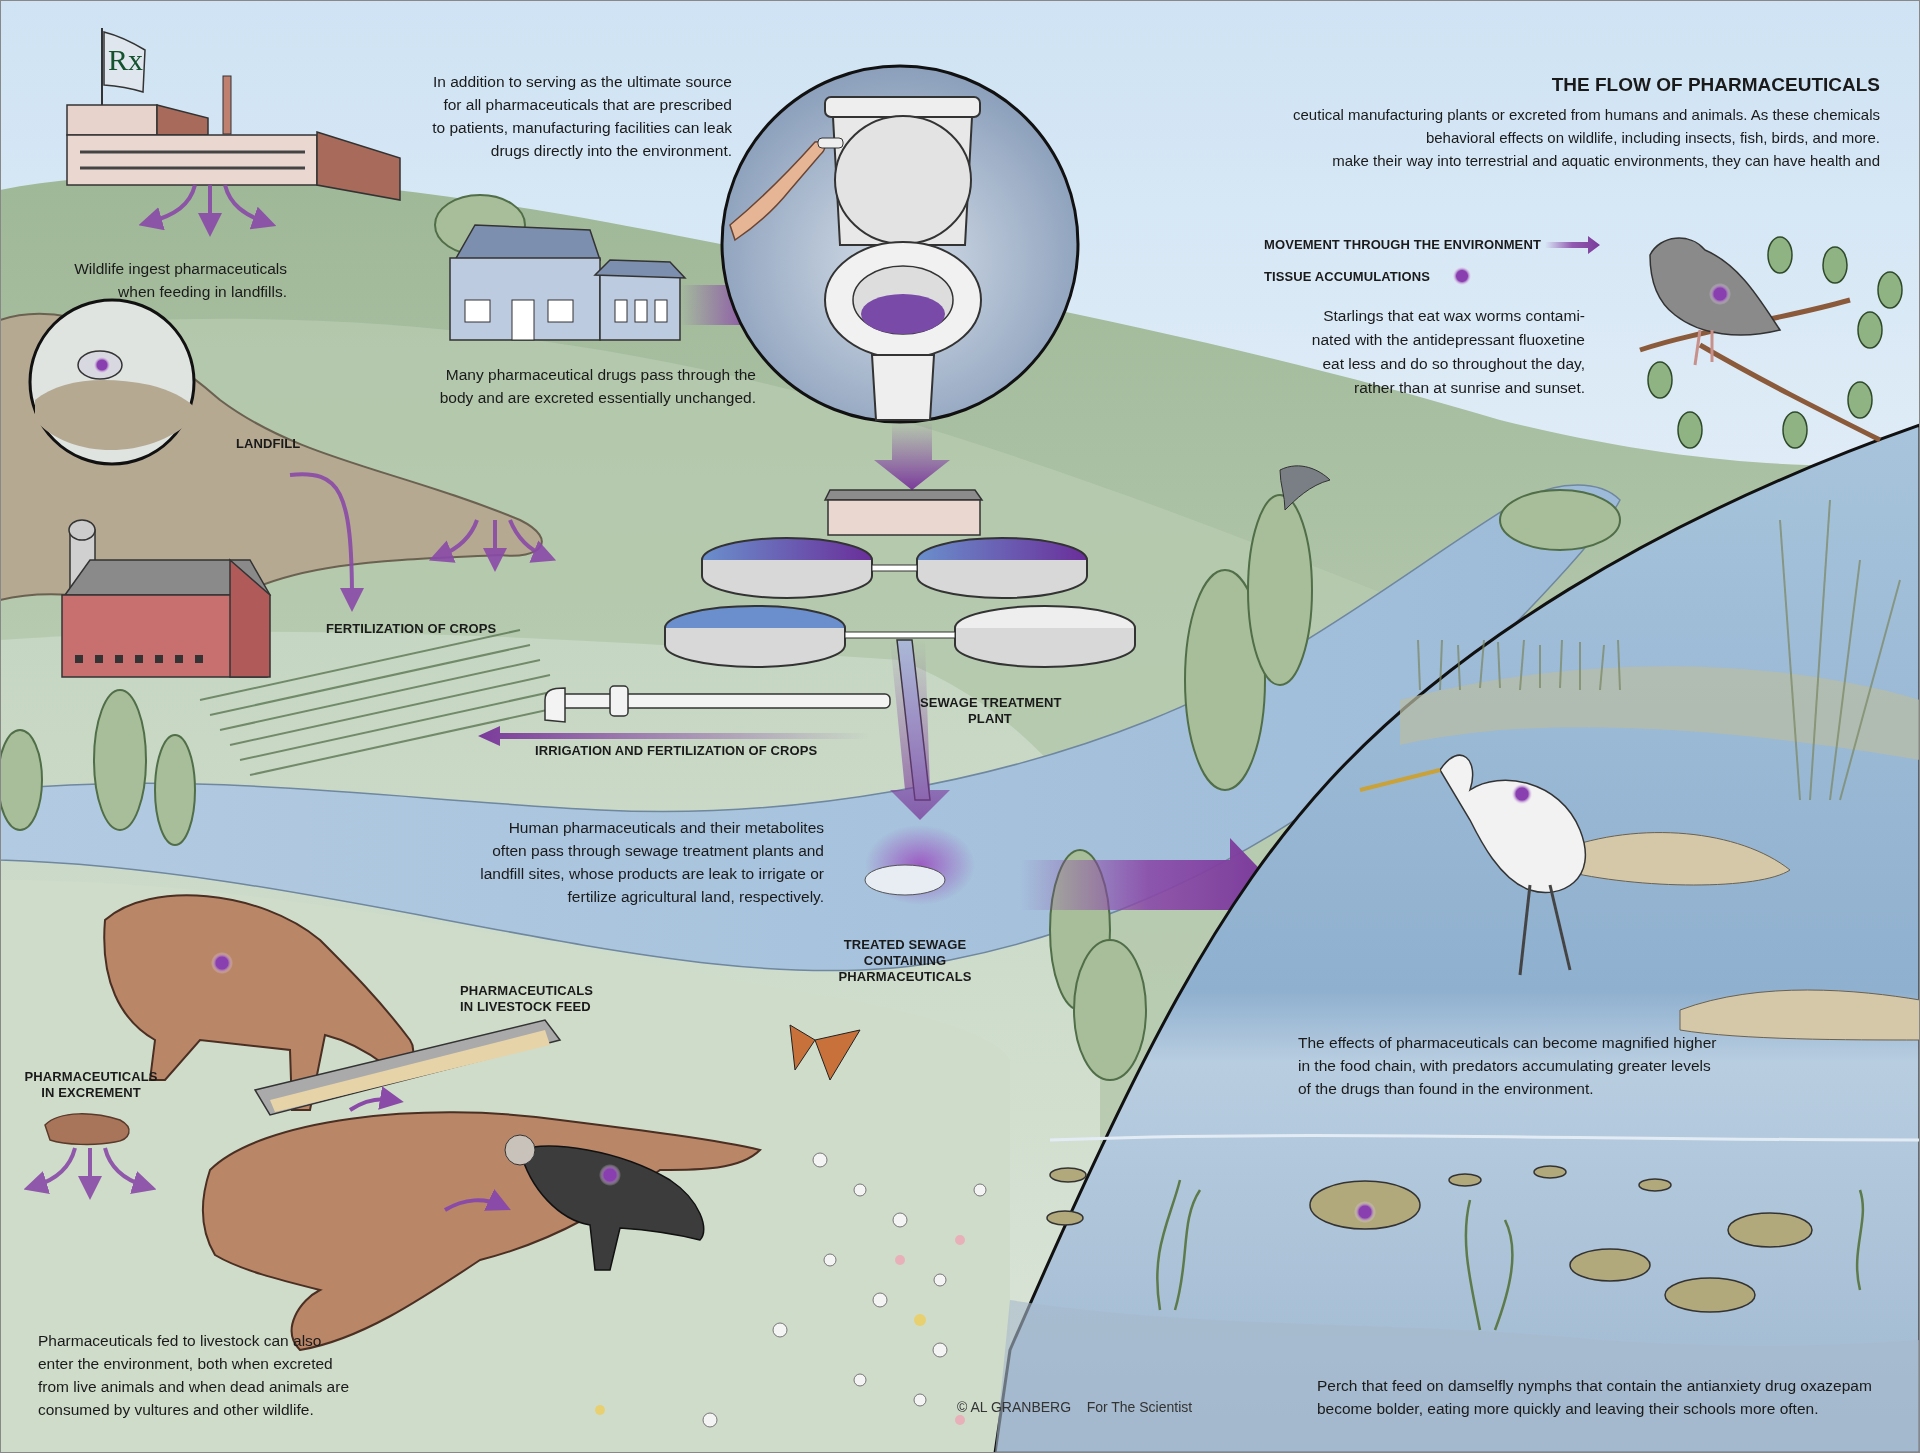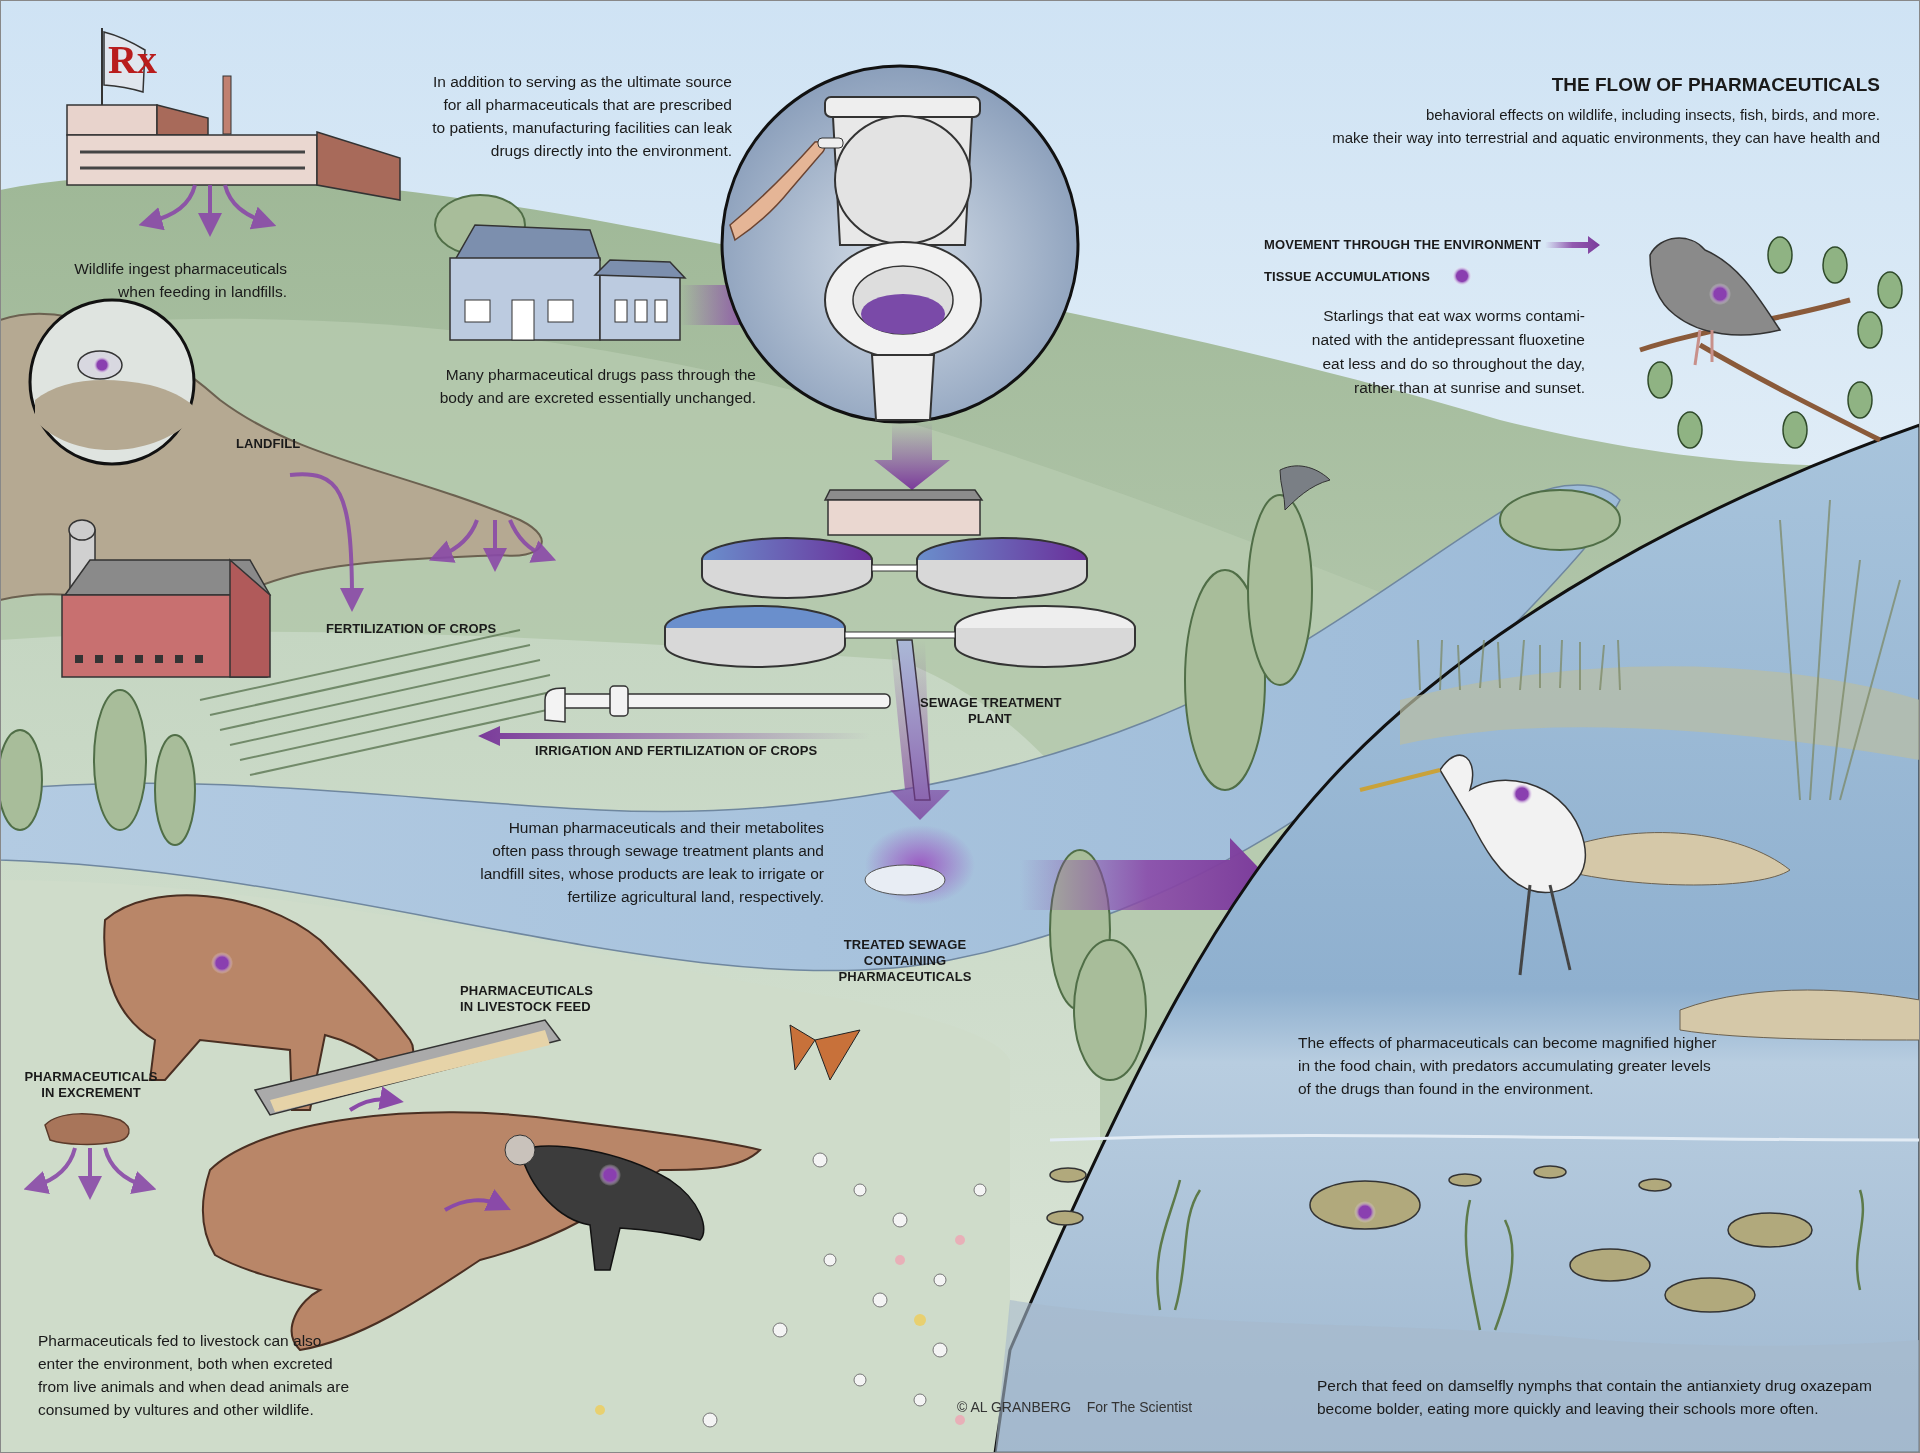--- a/index.html
+++ b/index.html
@@ -350,24 +350,25 @@
       <circle cx="920" cy="1320" r="6"></circle>
       <circle cx="600" cy="1410" r="5"></circle>
     </g>
 
   <path d="M1545,242 L1588,242 L1588,236 L1600,245 L1588,254 L1588,248 L1545,248 Z" fill="url(#arrowH)"></path>
   <circle cx="1462" cy="276" r="10" fill="url(#dot)"></circle>
 
   <rect x="0" y="0" width="1920" height="1453" fill="none" stroke="#888" stroke-width="2"></rect>
 </svg>
 
-<div class="txt" style="left:108px;top:44px;font-family:'Liberation Serif',serif;font-size:40px;color:#b91c1c;font-weight:bold;line-height:32px;">Rx</div>
+<div class="txt" style="left:108px;top:44px;font-family:'Liberation Serif',serif;font-size:30px;color:#14532d;font-weight:normal;line-height:32px;">Rx</div>
 
 <div class="title" style="left:1400px;top:74px;width:480px;text-align:right;">THE FLOW OF PHARMACEUTICALS</div>
 <div class="txt r" style="left:1180px;top:103px;width:700px;line-height:23px;font-size:15px;">
+  <span class="ln">ceutical manufacturing plants or excreted from humans and animals. As these chemicals</span>
   <span class="ln">behavioral effects on wildlife, including insects, fish, birds, and more.</span>
   <span class="ln">make their way into terrestrial and aquatic environments, they can have health and</span>
 </div>
 
 <div class="lbl" style="left:1264px;top:237px;">MOVEMENT THROUGH THE ENVIRONMENT</div>
 <div class="lbl" style="left:1264px;top:269px;">TISSUE ACCUMULATIONS</div>
 
 <div class="txt r" style="left:1240px;top:304px;width:345px;line-height:24px;font-size:15.5px;">
   <span class="ln">Starlings that eat wax worms contami-</span>
   <span class="ln">nated with the antidepressant fluoxetine</span>

